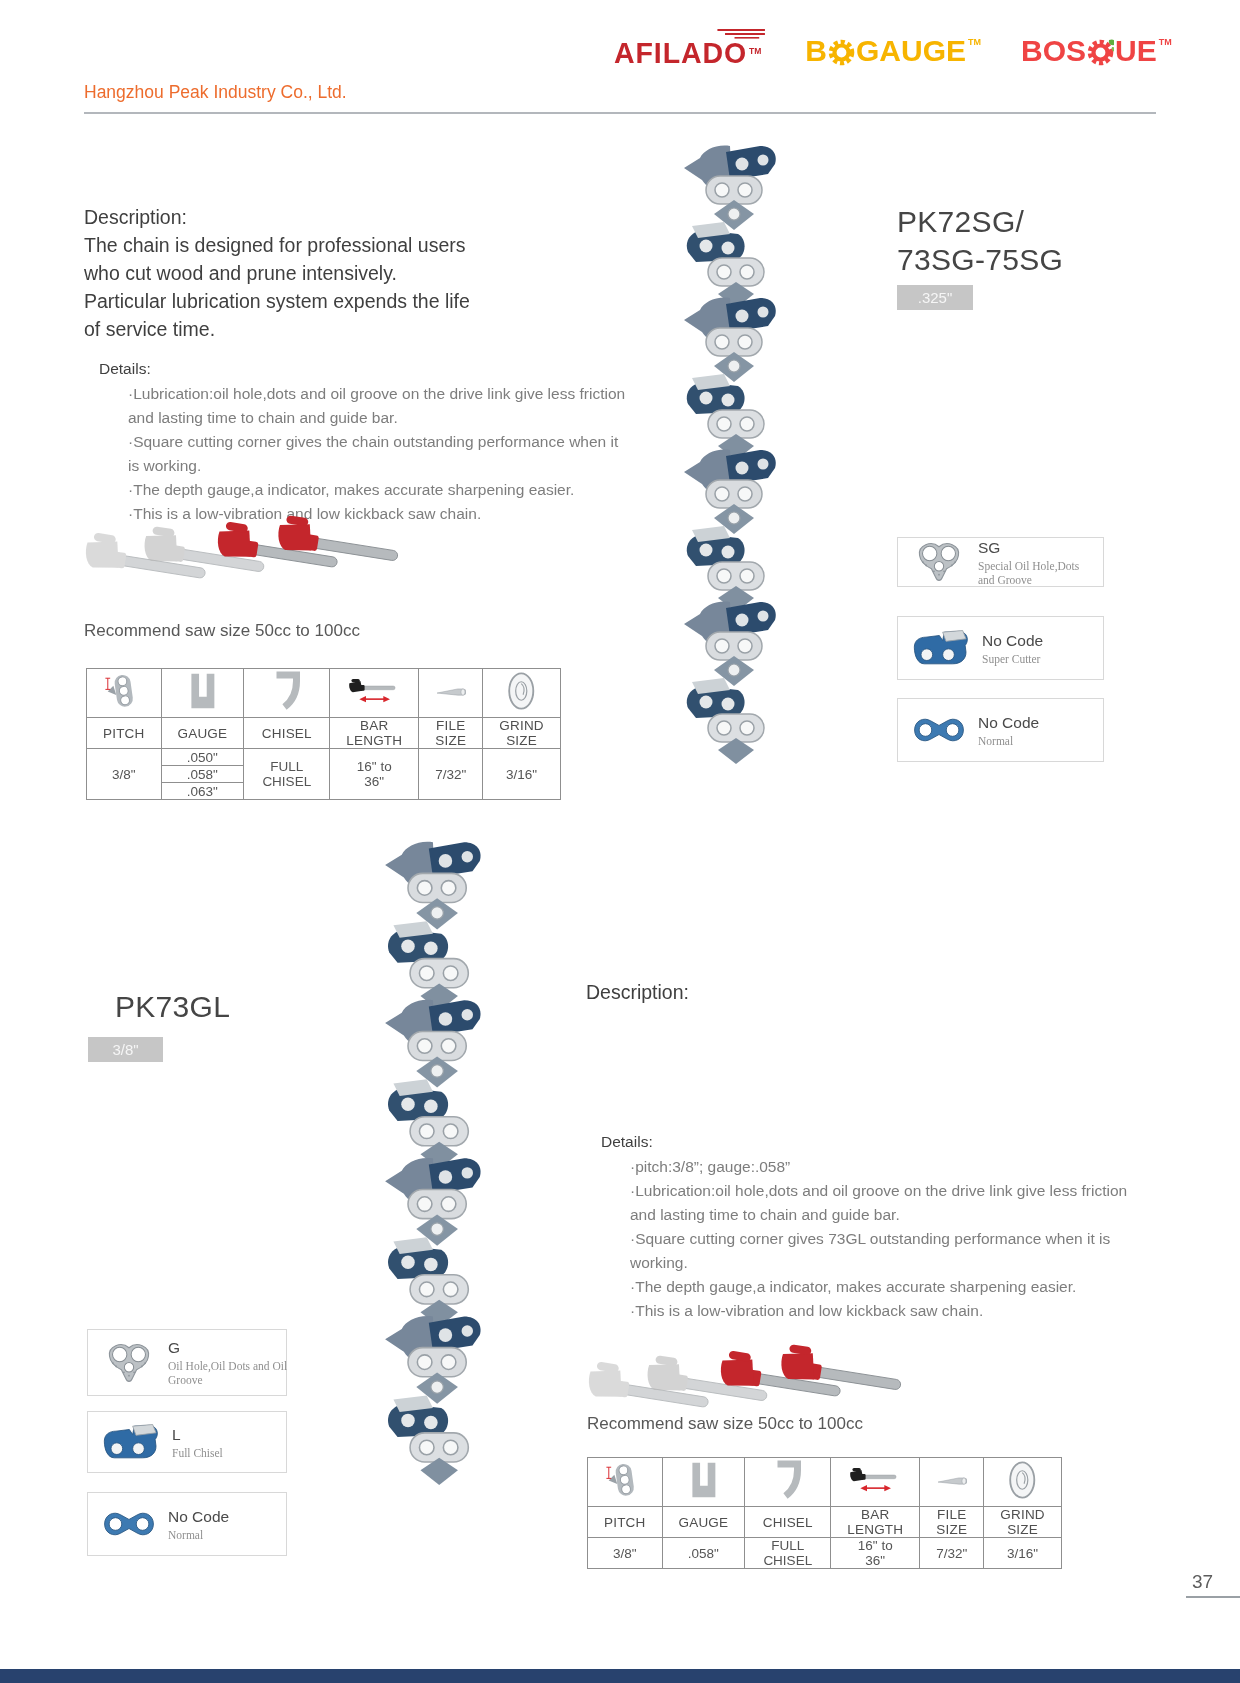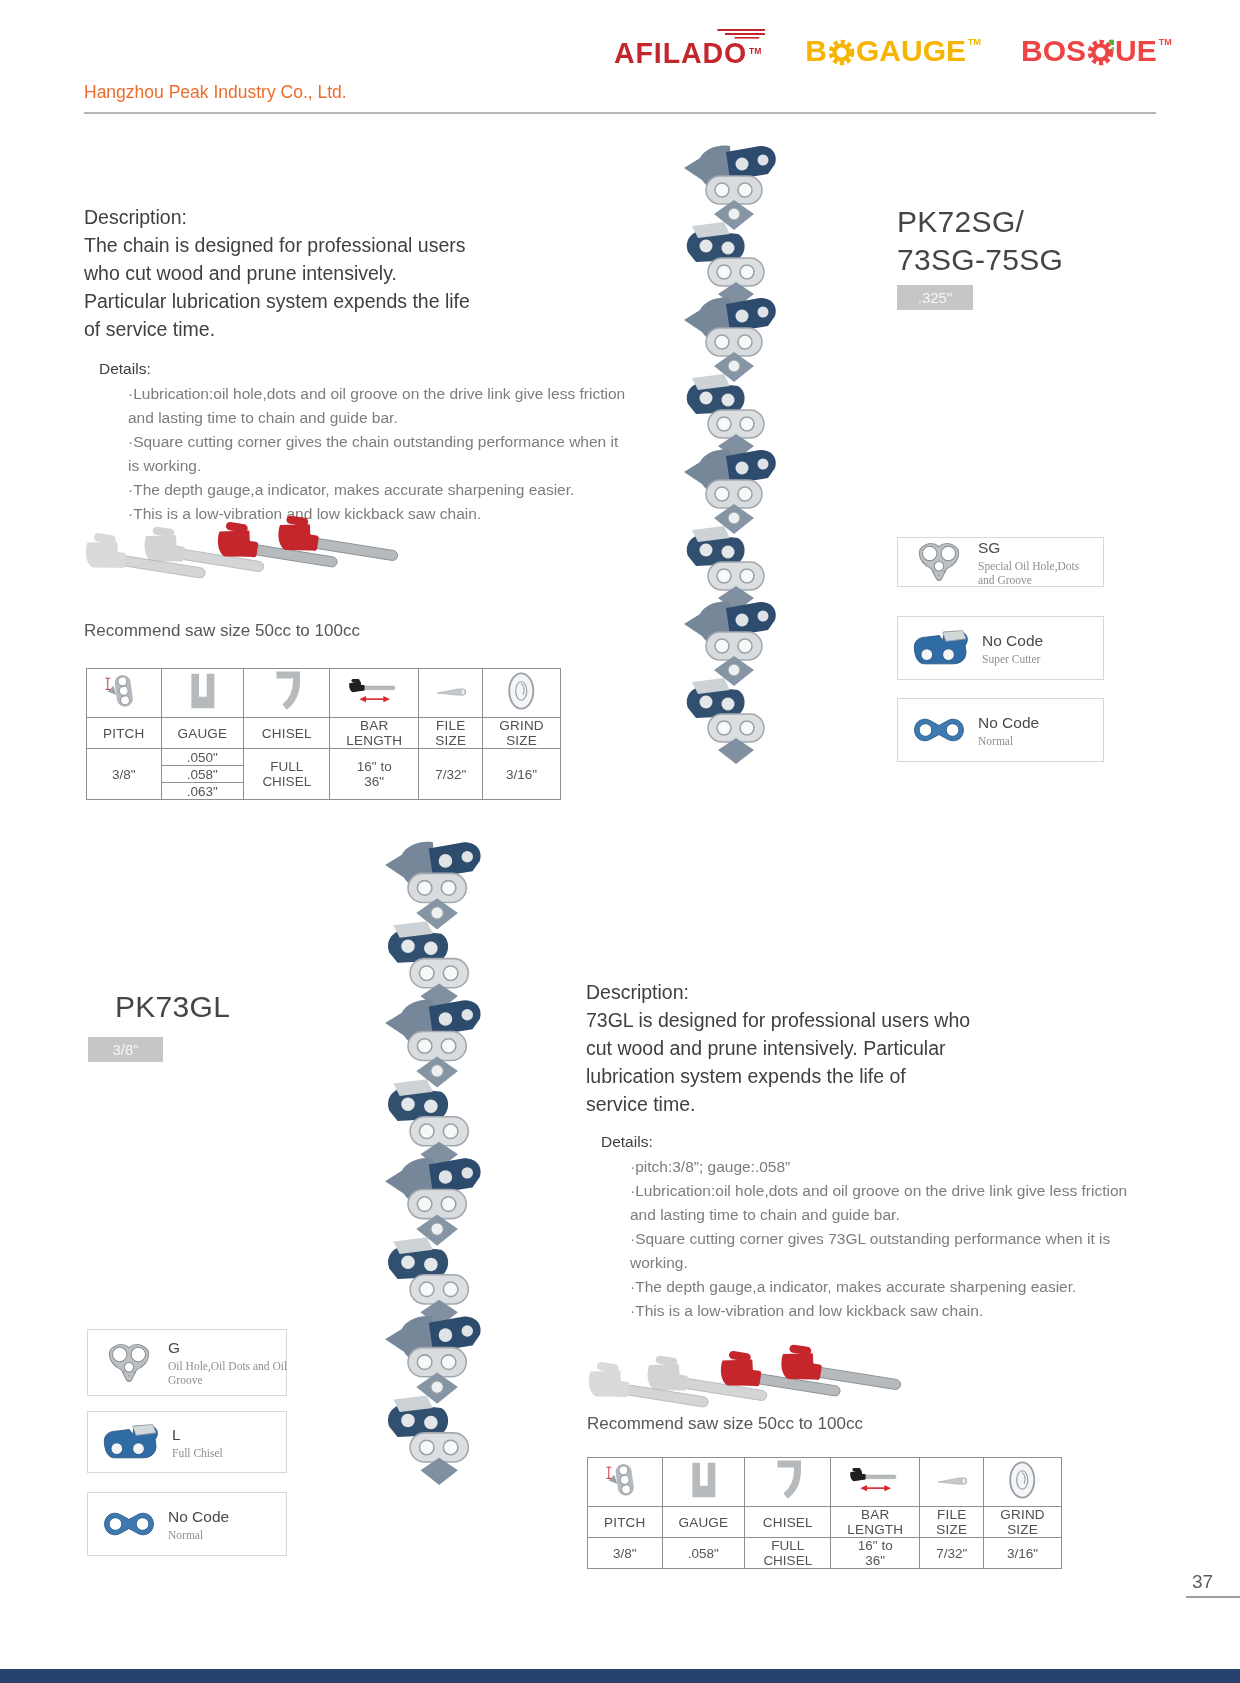--- a/index.html
+++ b/index.html
@@ -360,21 +360,20 @@
 
   <svg class="chain" style="left:366px; top:838px; width:136px; height:650px;" viewBox="0 0 118 625">
     <use href="#chain-unit" y="0"></use>
       <use href="#chain-unit" y="152"></use>
       <use href="#chain-unit" y="304"></use>
       <use href="#chain-unit" y="456"></use>
   </svg>
 
   <div class="desc-block" style="left:586px; top:978px; width:386px;">
     <div class="desc-head">Description:</div>
-    <div>73GL is designed for professional users who cut wood and prune intensively. Particular lubrication system expends the life of service time.</div>
   </div>
 
   <div class="details-block" style="left:586px; top:1133px; width:545px;">
     <div class="details-head">Details:</div>
     <div class="details-line">·pitch:3/8”; gauge:.058”</div>
     <div class="details-line">·Lubrication:oil hole,dots and oil groove on the drive link give less friction and lasting time to chain and guide bar.</div>
     <div class="details-line">·Square cutting corner gives 73GL outstanding performance when it is working.</div>
     <div class="details-line">·The depth gauge,a indicator, makes accurate sharpening easier.</div>
     <div class="details-line">·This is a low-vibration and low kickback saw chain.</div>
   </div>

